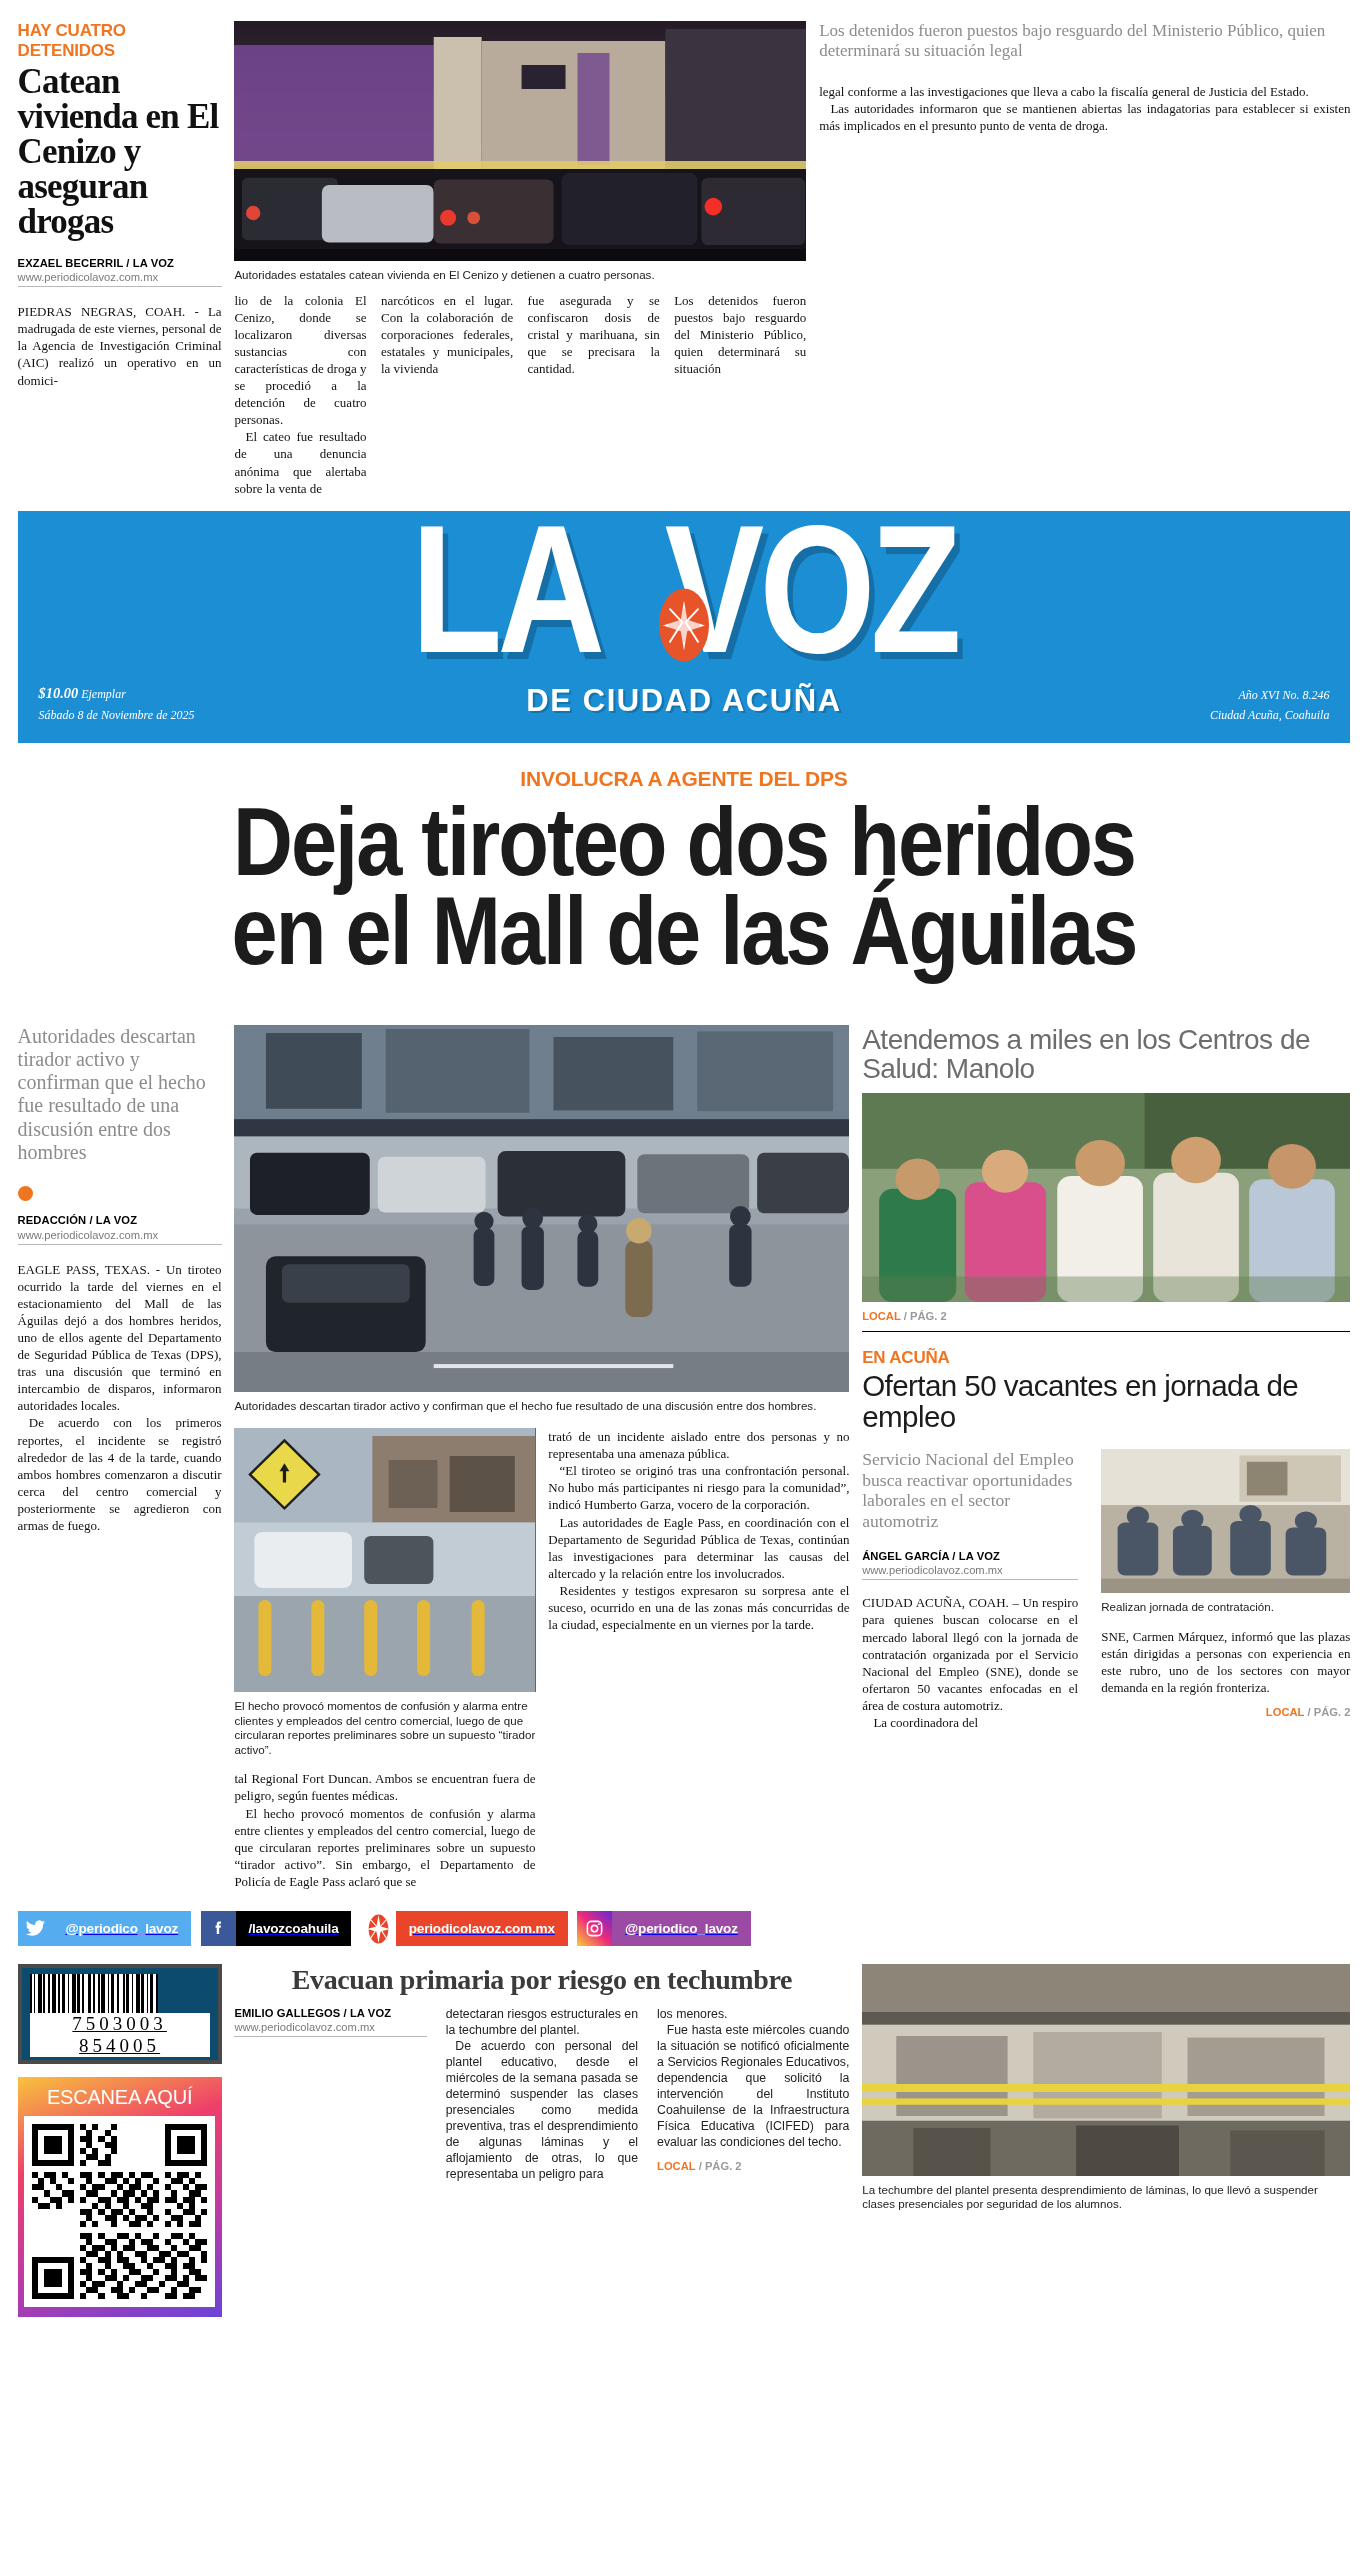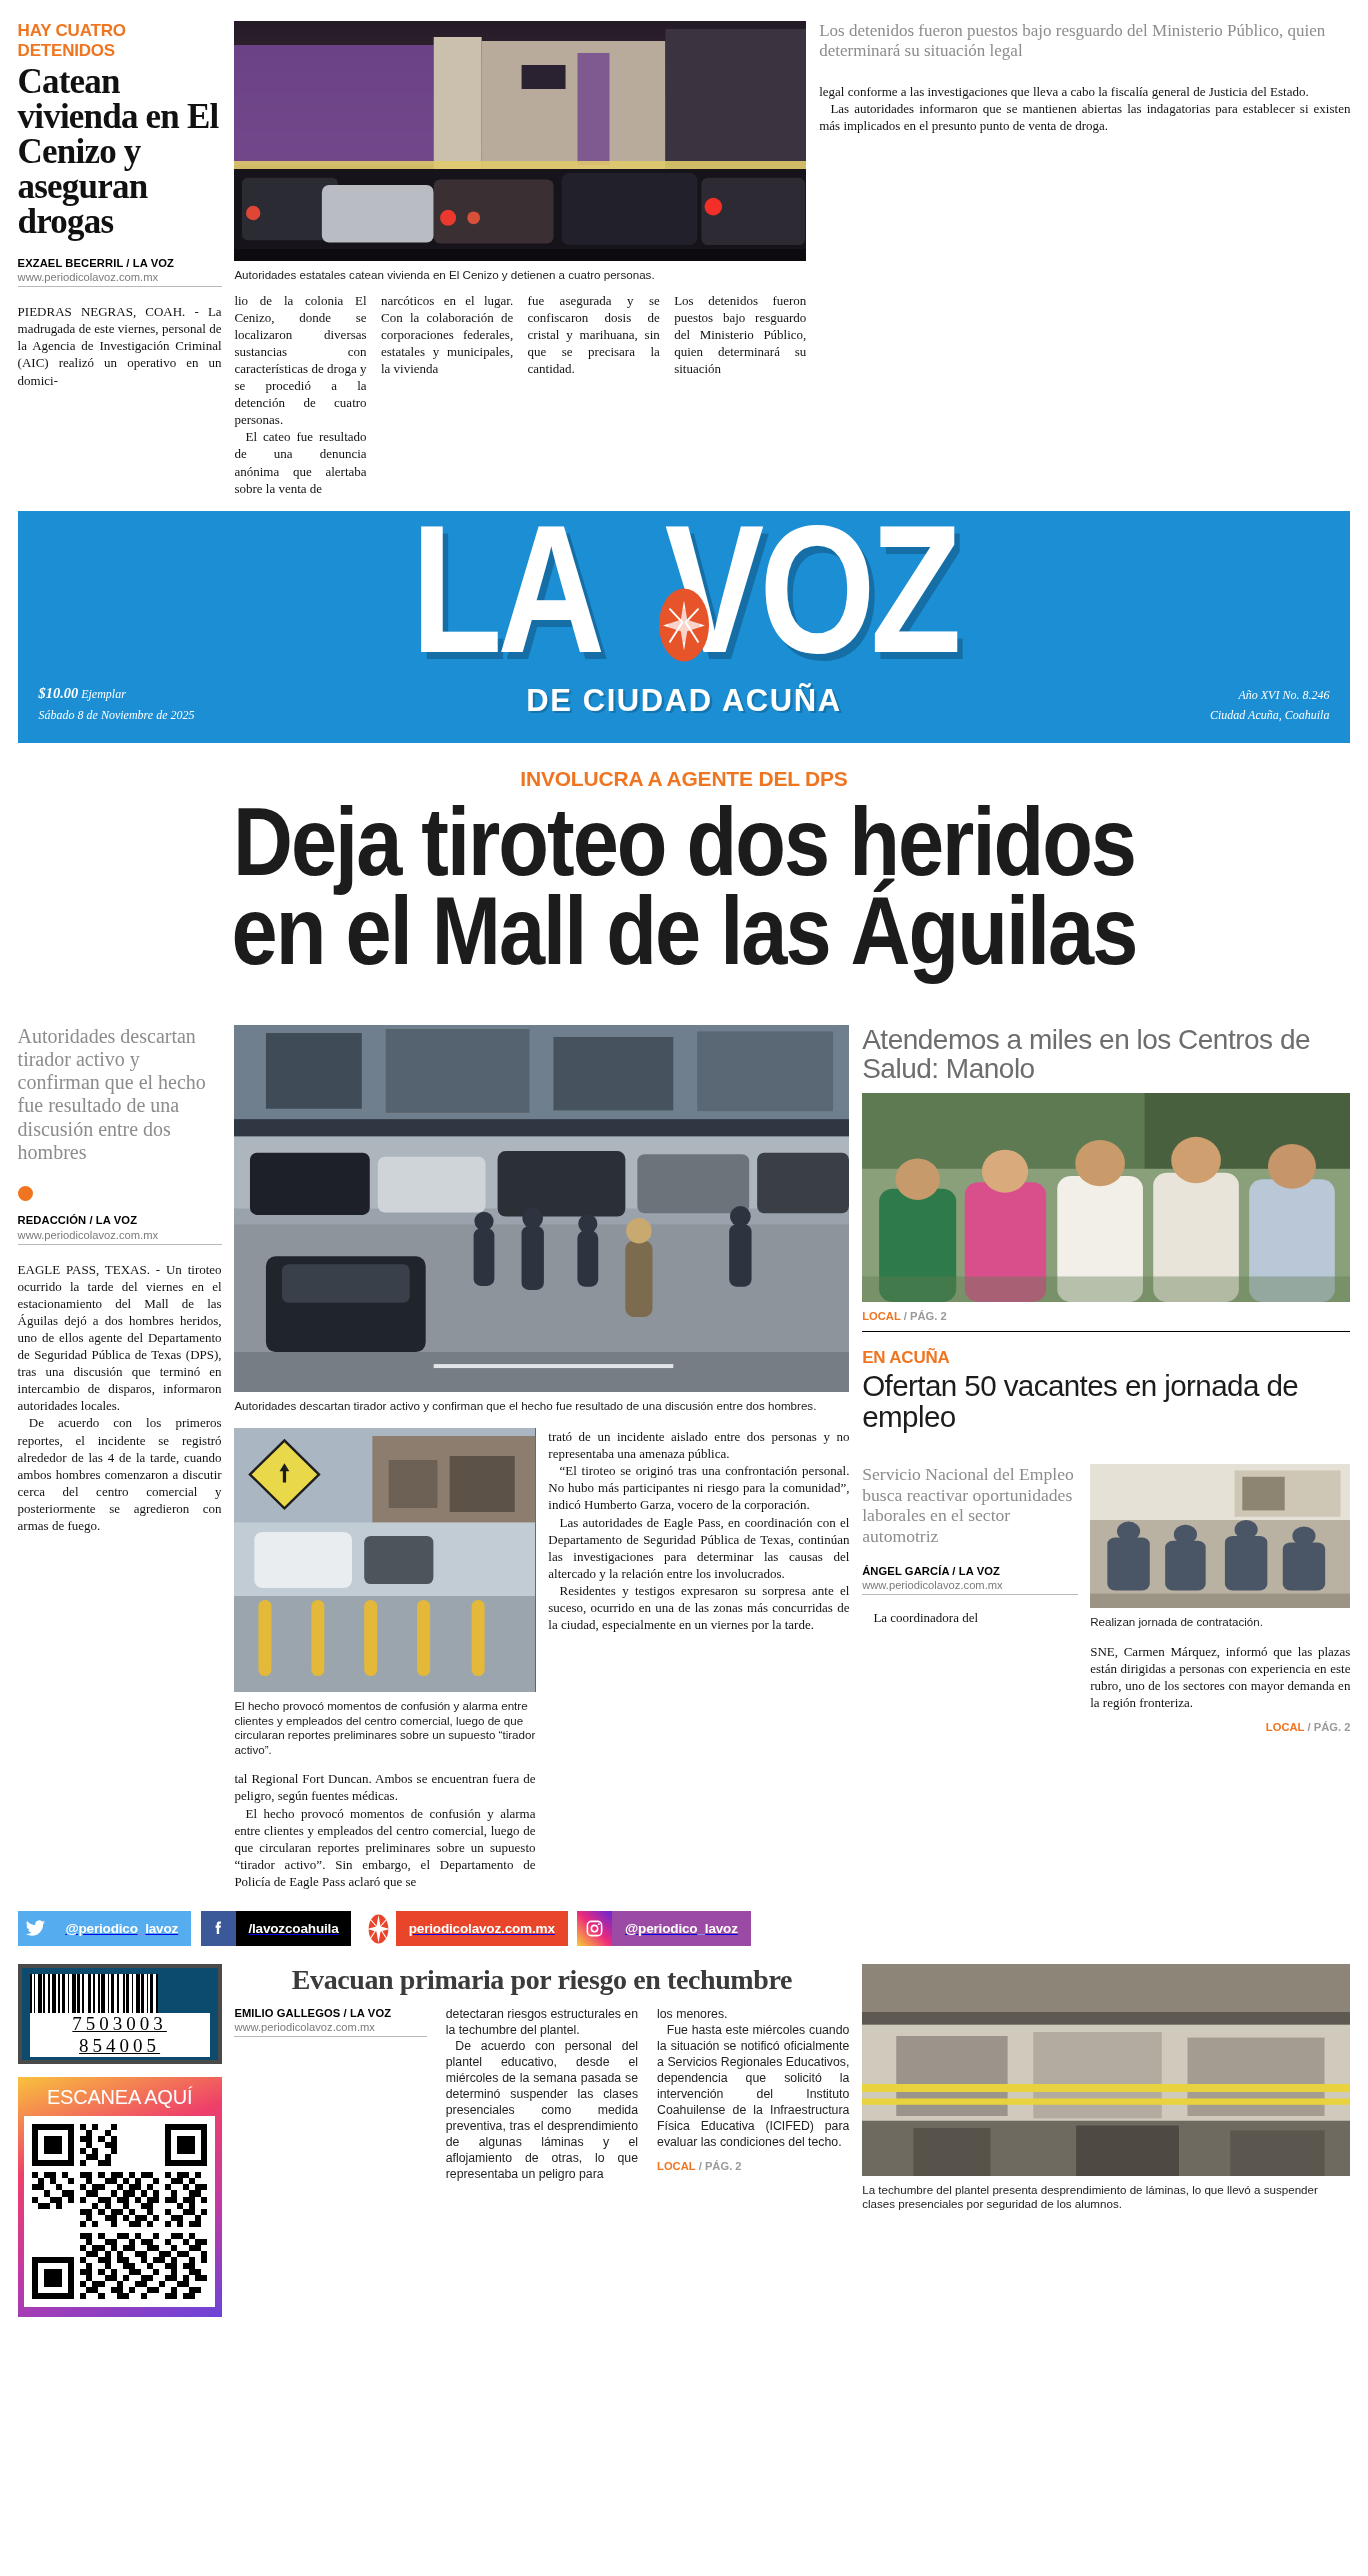--- a/index.html
+++ b/index.html
@@ -364,28 +364,29 @@
       </div>
       <div class="tagline" style="margin-top:8px">
         <b>LOCAL</b>
         <span>/ PÁG. 2</span>
       </div>
       <div class="rule" style="margin-top:9.6px"></div>
 
       <div class="kicker" style="font-size:17px;margin-top:16px">EN ACUÑA</div>
       <div class="r-head2" style="margin-top:3.2px">Ofertan 50 vacantes en jornada de empleo</div>
 
-      <div style="display:flex;gap:12px;margin-top:31px">
+      <div style="display:flex;gap:23px;margin-top:16px">
         <div style="width:216px;flex:none">
           <div class="deck" style="font-size:17.6px;line-height:1.18">Servicio Nacional del Empleo busca reactivar oportunidades laborales en el sector automotriz</div>
           <div class="bylinebox" style="margin-top:17.6px">
             <div class="byline">ÁNGEL GARCÍA / LA VOZ</div>
             <div class="weburl">www.periodicolavoz.com.mx</div>
           </div>
           <div class="body-col" style="margin-top:14.4px">
+            <p class="first">CIUDAD ACUÑA, COAH. – Un respiro para quienes buscan colocarse en el mercado laboral llegó con la jornada de contratación organizada por el Servicio Nacional del Empleo (SNE), donde se ofertaron 50 vacantes enfocadas en el área de costura automotriz.</p>
             <p>La coordinadora del</p>
           </div>
         </div>
         <div style="flex:1">
           <div class="photo" style="height:144px">
             <svg viewBox="0 0 270 180" preserveAspectRatio="none" style="width:100%;height:100%;display:block">
               <rect width="270" height="180" fill="#d9d3c6"></rect>
               <rect x="0" y="0" width="270" height="70" fill="#e6e1d6"></rect>
               <rect x="150" y="8" width="110" height="58" fill="#cfc7b6"></rect>
               <rect x="158" y="16" width="44" height="42" fill="#8e8472"></rect>

